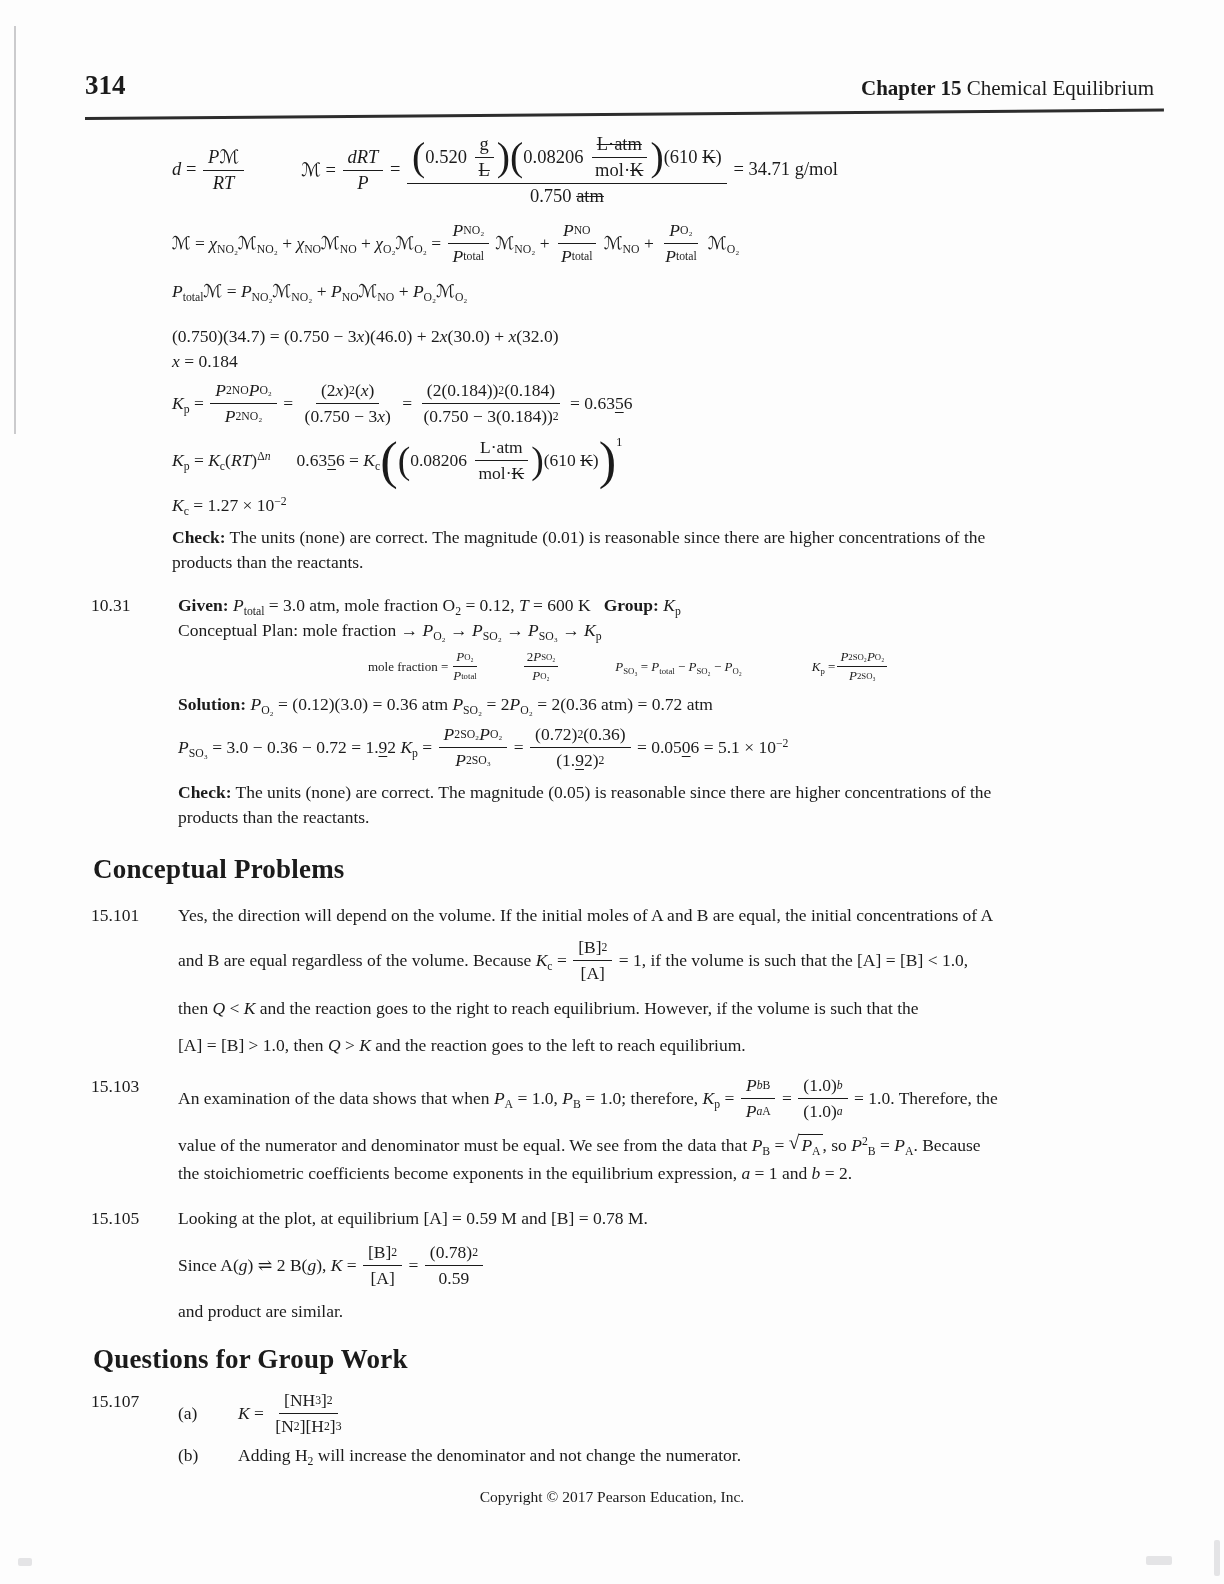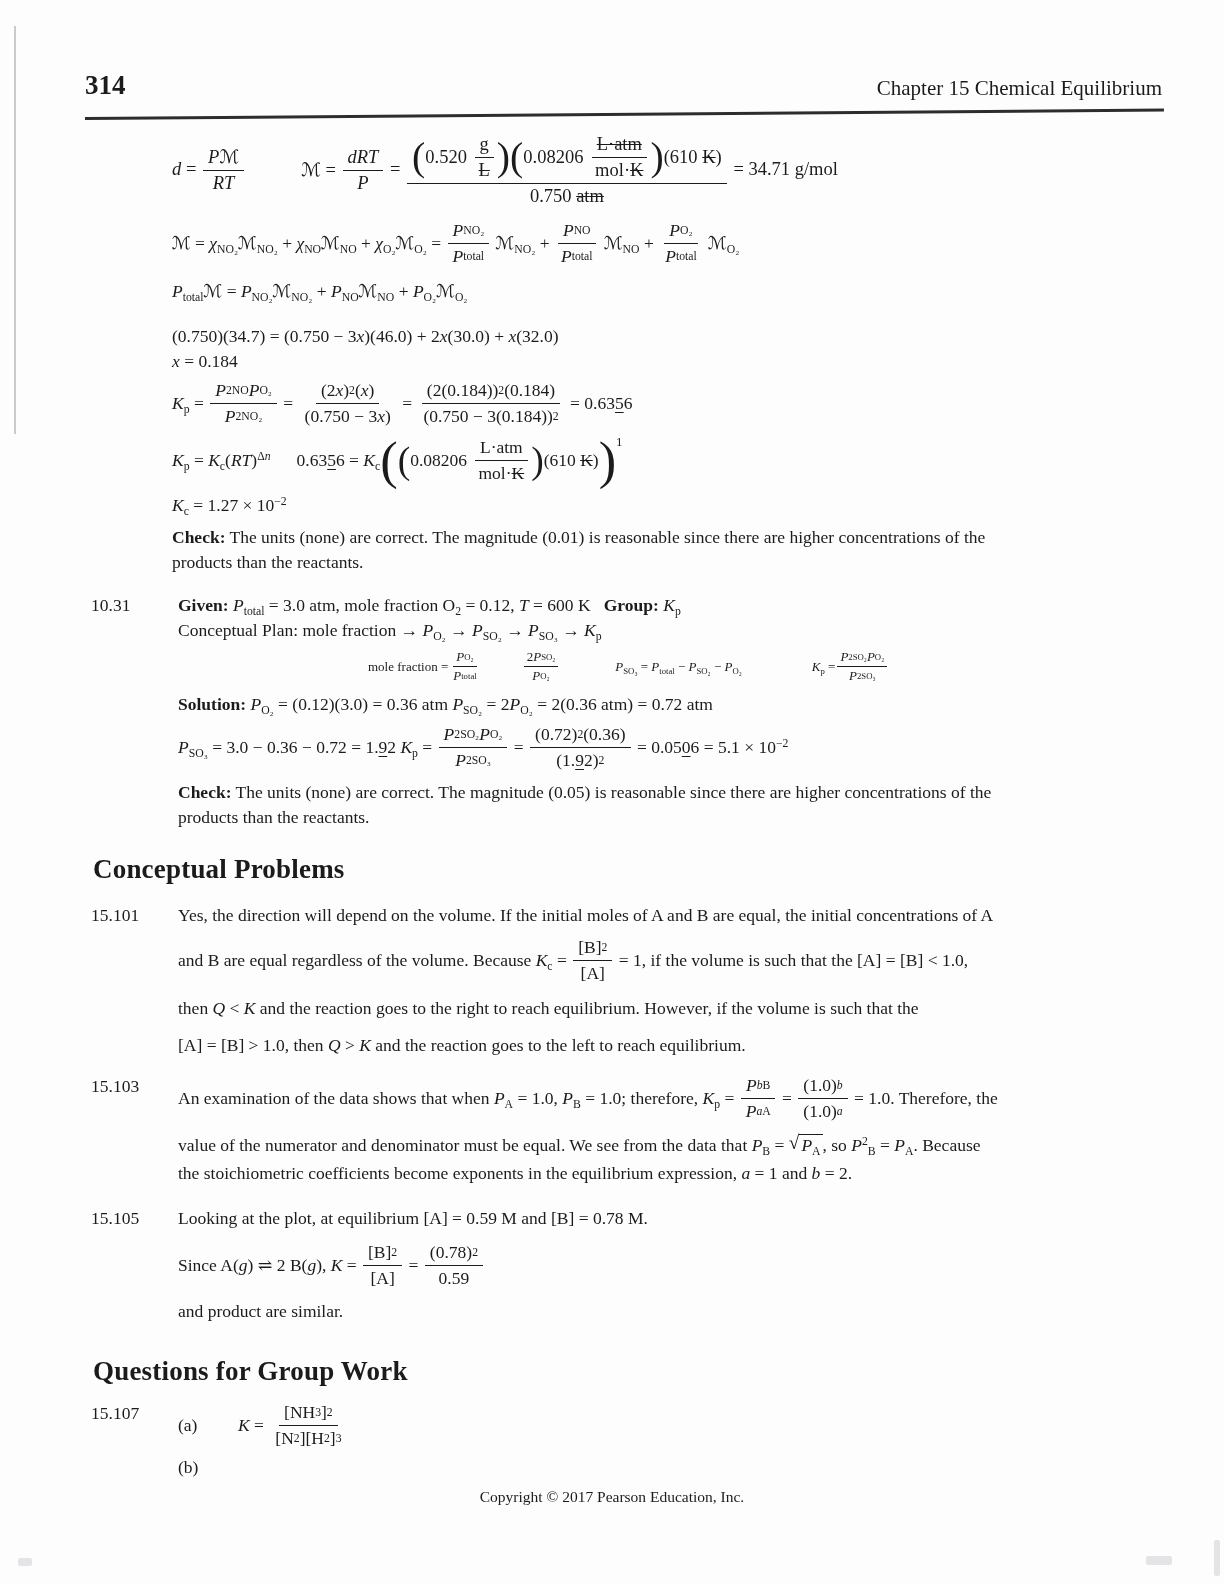--- a/index.html
+++ b/index.html
@@ -5,24 +5,24 @@
   html,body{margin:0;padding:0}
   body{
     width:1224px;height:1584px;background:#fdfdfd;position:relative;overflow:hidden;
     font-family:"Liberation Serif","DejaVu Serif","DejaVu Sans",serif;color:#1b1b1b;
   }
   
   .art{position:absolute;background:#cbcbcd}
   .art.edge{left:14px;top:26px;width:2px;height:408px}
   .smudge{position:absolute;background:#e4e4e6;border-radius:2px}
   
-  .hdr{position:absolute;top:70px;left:85px;right:62px;display:flex;justify-content:space-between;align-items:flex-end}
+  .hdr{position:absolute;top:70px;left:85px;right:70px;display:flex;justify-content:space-between;align-items:flex-end}
   .pageno{font-size:27px;font-weight:bold}
   .chap{font-size:21px}
-  .chap b{font-weight:normal}
+  .chap b{font-weight:bold}
   .rule{position:absolute;top:117px;left:85px;right:60px;height:2.5px;background:#2d2d2d;transform:rotate(-0.45deg);transform-origin:left center}
   
   .main{position:absolute;top:132px;left:85px;width:1078px;font-size:17.5px}
   .col{margin-left:87px}
   .prob{display:flex}
   .pnum{width:87px;flex:none;padding-left:6px;padding-top:2px}
   
   .eq{display:flex;align-items:center}
   .eq span{white-space:pre}
   .frac{display:inline-flex;flex-direction:column;align-items:center;margin:0 2px;flex:none}
@@ -228,31 +228,32 @@
       <div class="eq" style="margin-top:10px">
         <span>Since A(<i>g</i>) ⇌ 2 B(<i>g</i>), <i>K</i> = </span>
         <span class="frac"><span class="num">[B]<sup>2</sup></span><span class="den">[A]</span></span>
         <span> = </span>
         <span class="frac"><span class="num">(0.78)<sup>2</sup></span><span class="den">0.59</span></span>
       </div>
       <div class="line" style="margin-top:10px">and product are similar.</div>
     </div>
   </div>
 
-  <div class="h1" style="margin-top:32px;margin-bottom:14px">Questions for Group Work</div>
+  <div class="h1" style="margin-top:20px;margin-bottom:14px">Questions for Group Work</div>
 
   <div class="prob">
     <div class="pnum">15.107</div>
     <div>
       <div class="eq">
         <span style="width:60px;flex:none">(a)</span>
         <span><i>K</i> = </span>
         <span class="frac"><span class="num">[NH<sub>3</sub>]<sup>2</sup></span><span class="den">[N<sub>2</sub>][H<sub>2</sub>]<sup>3</sup></span></span>
       </div>
       <div class="eq" style="margin-top:8px">
         <span style="width:60px;flex:none">(b)</span>
+        <span>Adding H<sub>2</sub> will increase the denominator and not change the numerator.</span>
       </div>
     </div>
   </div>
 
 </div>
 
 <div class="footer">Copyright © 2017 Pearson Education, Inc.</div>
 
 </body></html>

